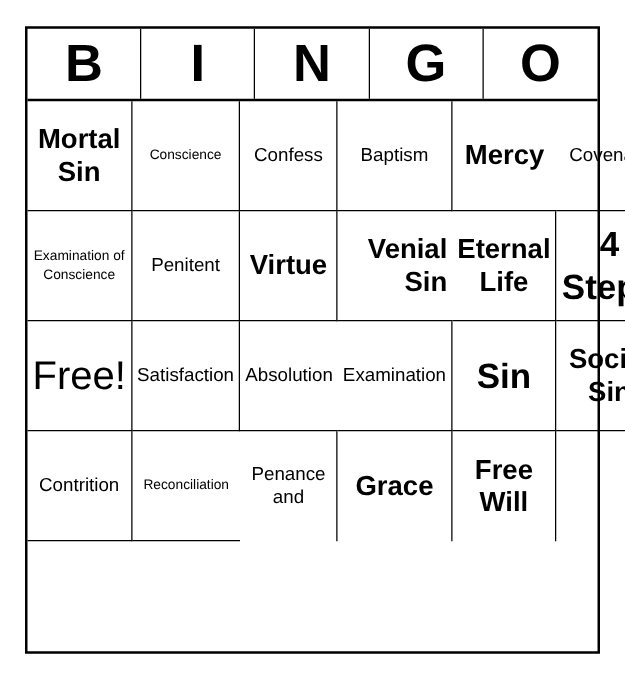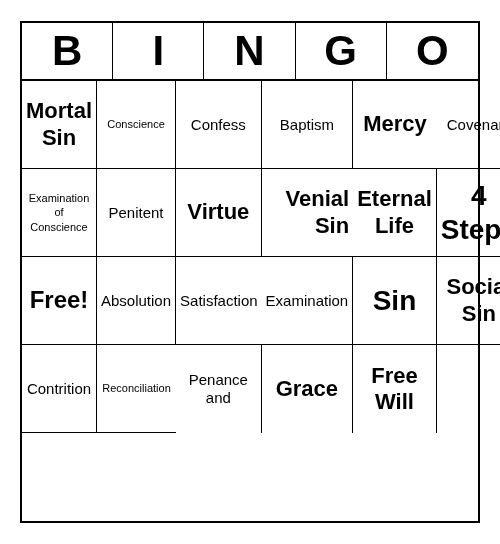--- a/index.html
+++ b/index.html
@@ -51,22 +51,22 @@
     }
     .cell-text.large {
       font-size: 22px;
       font-weight: bold;
     }
     .cell-text.xlarge {
       font-size: 28px;
       font-weight: bold;
     }
     .cell-text.free {
-      font-size: 24px;
-      font-weight: bold;
+      font-size: 32px;
+      font-weight: normal;
     }
     .cell-text.small {
       font-size: 11px;
       line-height: 1.3;
     }
   </style>
 </head>
 <body>
 
 <div class="bingo-card">
@@ -111,24 +111,24 @@
       <div class="cell">
         <span class="cell-text large">Eternal Life</span>
       </div>
       <div class="cell">
         <span class="cell-text xlarge">4 Steps</span>
       </div>
       <div class="cell">
         <span class="cell-text free">Free!</span>
       </div>
       <div class="cell">
-        <span class="cell-text">Absolution</span>
+        <span class="cell-text">Satisfaction</span>
       </div>
       <div class="cell">
-        <span class="cell-text">Satisfaction</span>
+        <span class="cell-text">Absolution</span>
       </div>
       <div class="cell">
         <span class="cell-text">Examination</span>
       </div>
       <div class="cell">
         <span class="cell-text xlarge">Sin</span>
       </div>
       <div class="cell">
         <span class="cell-text large">Social Sin</span>
       </div>

